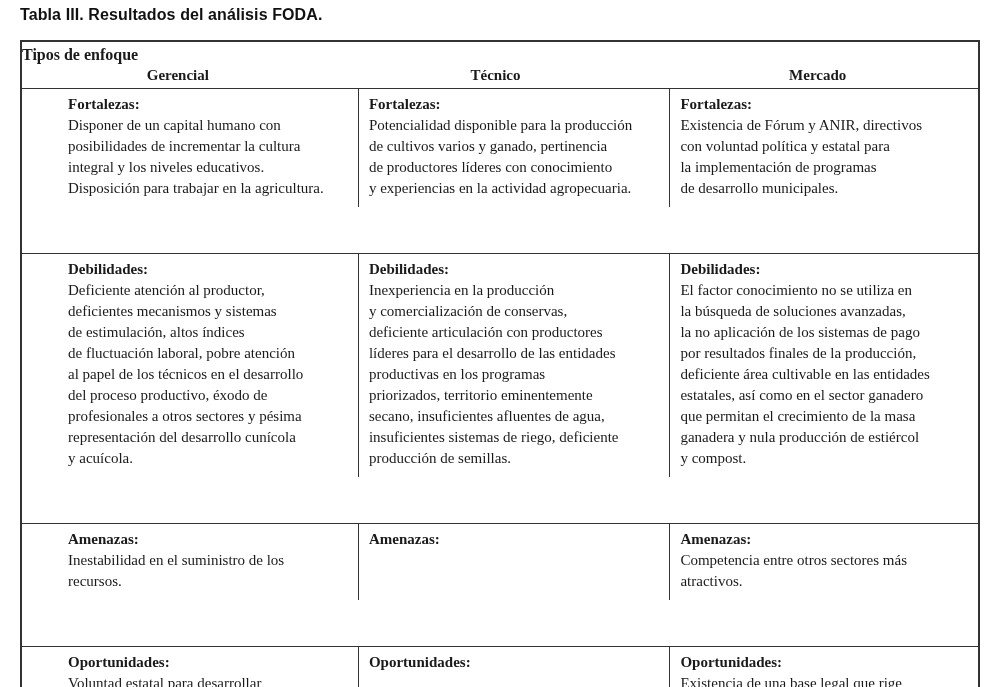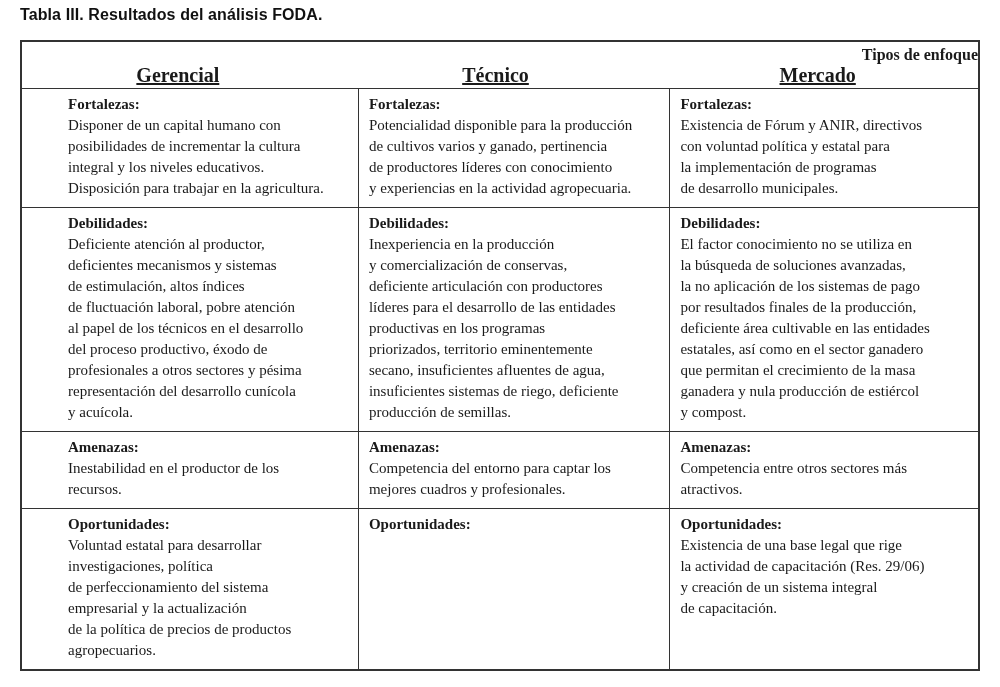--- a/index.html
+++ b/index.html
@@ -29,42 +29,41 @@
     width: 960px;
     border: 2px solid #333333;
     box-sizing: border-box;
     background: #ffffff;
   }
   .thead {
     padding: 3px 0 2px 0;
     border-bottom: 1.5px solid #333333;
   }
   .enfoque-title {
-    text-align: right;
+    text-align: left;
     font-weight: bold;
     font-size: 16px;
     line-height: 20px;
   }
   .col-labels {
     display: grid;
     grid-template-columns: 313fr 325fr 322fr;
   }
   .col-labels > div {
     text-align: center;
     font-weight: bold;
-    font-size: 20px;
+    font-size: 15px;
     line-height: 21px;
-    text-decoration: underline;
   }
   .trow {
     display: grid;
     grid-template-columns: 313fr 325fr 322fr;
     padding-left: 36px;
   }
-  .trow + .trow { border-top: 1.5px solid #333333; }
+  .trow + .trow { border-top: 1.5px solid #333333; margin-top: 46px; }
   .cell {
     padding: 5px 9px 8px 10px;
     box-sizing: border-box;
     font-size: 15px;
     line-height: 21px;
   }
   .cell + .cell { border-left: 1.5px solid #333333; }
   .cell-head {
     font-weight: bold;
     display: block;
@@ -150,27 +149,25 @@
 estatales, así como en el sector ganadero
 que permitan el crecimiento de la masa
 ganadera y nula producción de estiércol
 y compost.</div>
       </div>
     </div>
 
     <div class="trow">
       <div class="cell">
         <span class="cell-head">Amenazas:</span>
-        <div class="cell-body">Inestabilidad en el productor de los
+        <div class="cell-body">Inestabilidad en el suministro de los
 recursos.</div>
       </div>
       <div class="cell">
         <span class="cell-head">Amenazas:</span>
-        <div class="cell-body">Competencia del entorno para captar los
-mejores cuadros y profesionales.</div>
       </div>
       <div class="cell">
         <span class="cell-head">Amenazas:</span>
         <div class="cell-body">Competencia entre otros sectores más
 atractivos.</div>
       </div>
     </div>
 
     <div class="trow">
       <div class="cell">

